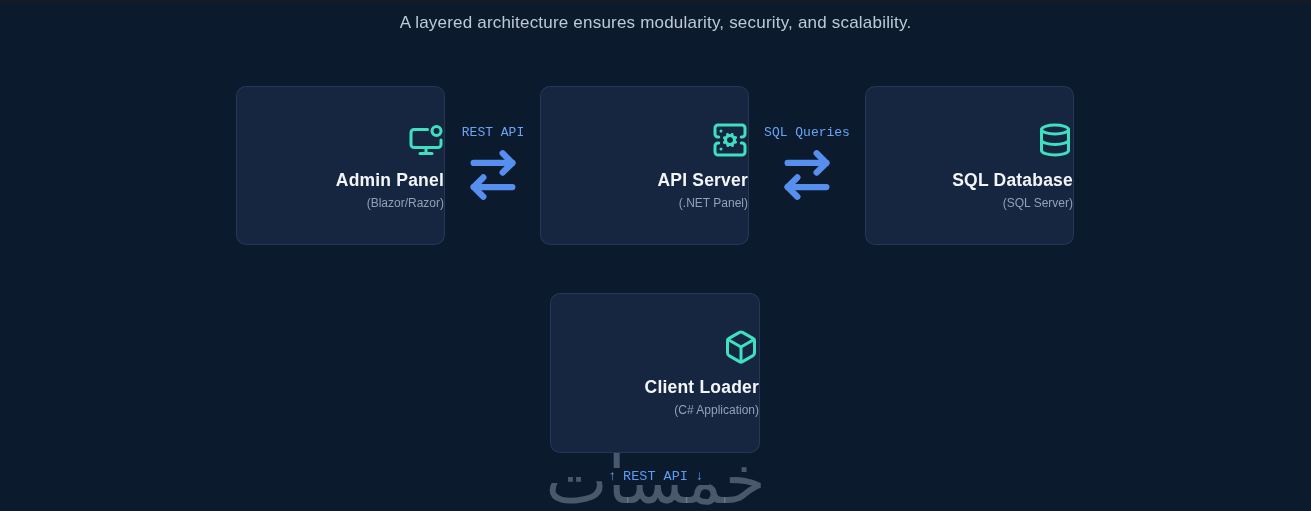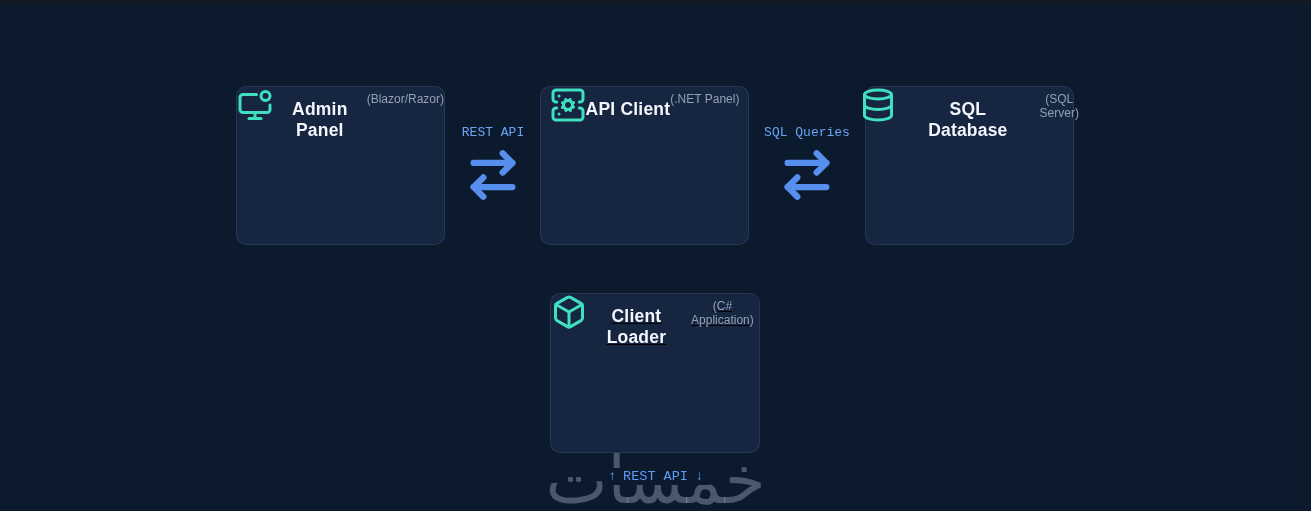--- a/index.html
+++ b/index.html
@@ -8,27 +8,27 @@
     background:#0c1a2e;font-family:"Liberation Sans",sans-serif;
   }
   .top-strip{position:absolute;left:0;top:0;width:100%;height:5px;background:#131a27;}
   .page-title{
     position:absolute;left:0;right:0;top:13px;text-align:center;
     font-size:17px;color:#bec9d7;letter-spacing:0.2px;
   }
   .card{
     position:absolute;width:209px;height:159px;box-sizing:border-box;
     background:#162540;border:1px solid rgba(96,122,165,0.22);border-radius:10px;
-    display:flex;flex-direction:row;align-items:flex-start;justify-content:center;
+    display:flex;flex-direction:column;align-items:flex-end;justify-content:center;
     text-align:center;
   }
   .card-admin{left:236px;top:86px;}
   .card-api{left:540px;top:86px;}
-  .card-sql{left:865px;top:86px;gap:32px;}
-  .card-client{left:550px;top:293px;width:210px;height:160px;text-decoration:underline;}
+  .card-sql{left:865px;top:86px;}
+  .card-client{left:550px;top:293px;width:210px;height:160px;}
   .icon{display:block;height:36px;}
   .icon svg{
     width:36px;height:36px;fill:none;stroke:#3fe0c0;stroke-width:2;
     stroke-linecap:round;stroke-linejoin:round;
   }
   .card-title{margin-top:12px;font-size:17.5px;font-weight:bold;color:#f2f6fb;letter-spacing:0.2px;}
   .card-sub{margin-top:5px;font-size:12px;color:#93a1b5;}
   .connector{
     position:absolute;top:125px;width:120px;
     display:flex;flex-direction:column;align-items:center;
@@ -59,20 +59,21 @@
     position:absolute;left:0;right:0;top:491px;text-align:center;z-index:2;
     font-size:17px;color:#a2b0c3;
   }
 </style>
 </head>
 <body>
 
 <div class="page">
   <div class="top-strip"></div>
 
+  <div class="page-title">A layered architecture ensures modularity, security, and scalability.</div>
 
   <div class="card card-admin">
     <span class="icon">
       <svg viewBox="0 0 24 24">
         <circle cx="19" cy="6" r="3"></circle>
         <path d="M22 12v3a2 2 0 0 1-2 2H4a2 2 0 0 1-2-2V7a2 2 0 0 1 2-2h9"></path>
         <path d="M12 17v4"></path>
           <path d="M8 21h8"></path>
       </svg>
     </span>
@@ -103,21 +104,21 @@
         <path d="m15.7 13.4-.9-.3"></path>
           <path d="m9.2 10.9-.9-.3"></path>
         <path d="m10.6 15.7.3-.9"></path>
           <path d="m13.6 15.7-.4-1"></path>
         <path d="m10.8 9.3-.4-1"></path>
           <path d="m8.3 13.6 1-.4"></path>
         <path d="m14.7 10.8 1-.4"></path>
           <path d="m13.4 8.3-.3.9"></path>
       </svg>
     </span>
-    <div class="card-title">API Client</div>
+    <div class="card-title">API Server</div>
     <div class="card-sub">(.NET Panel)</div>
   </div>
 
   <div class="connector connector-2">
     <div class="connector-label">SQL Queries</div>
     <span class="arrow-icon">
       <svg viewBox="0 0 24 24">
         <path d="m16 3 4 4-4 4"></path>
           <path d="M20 7H4"></path>
         <path d="m8 21-4-4 4-4"></path>

